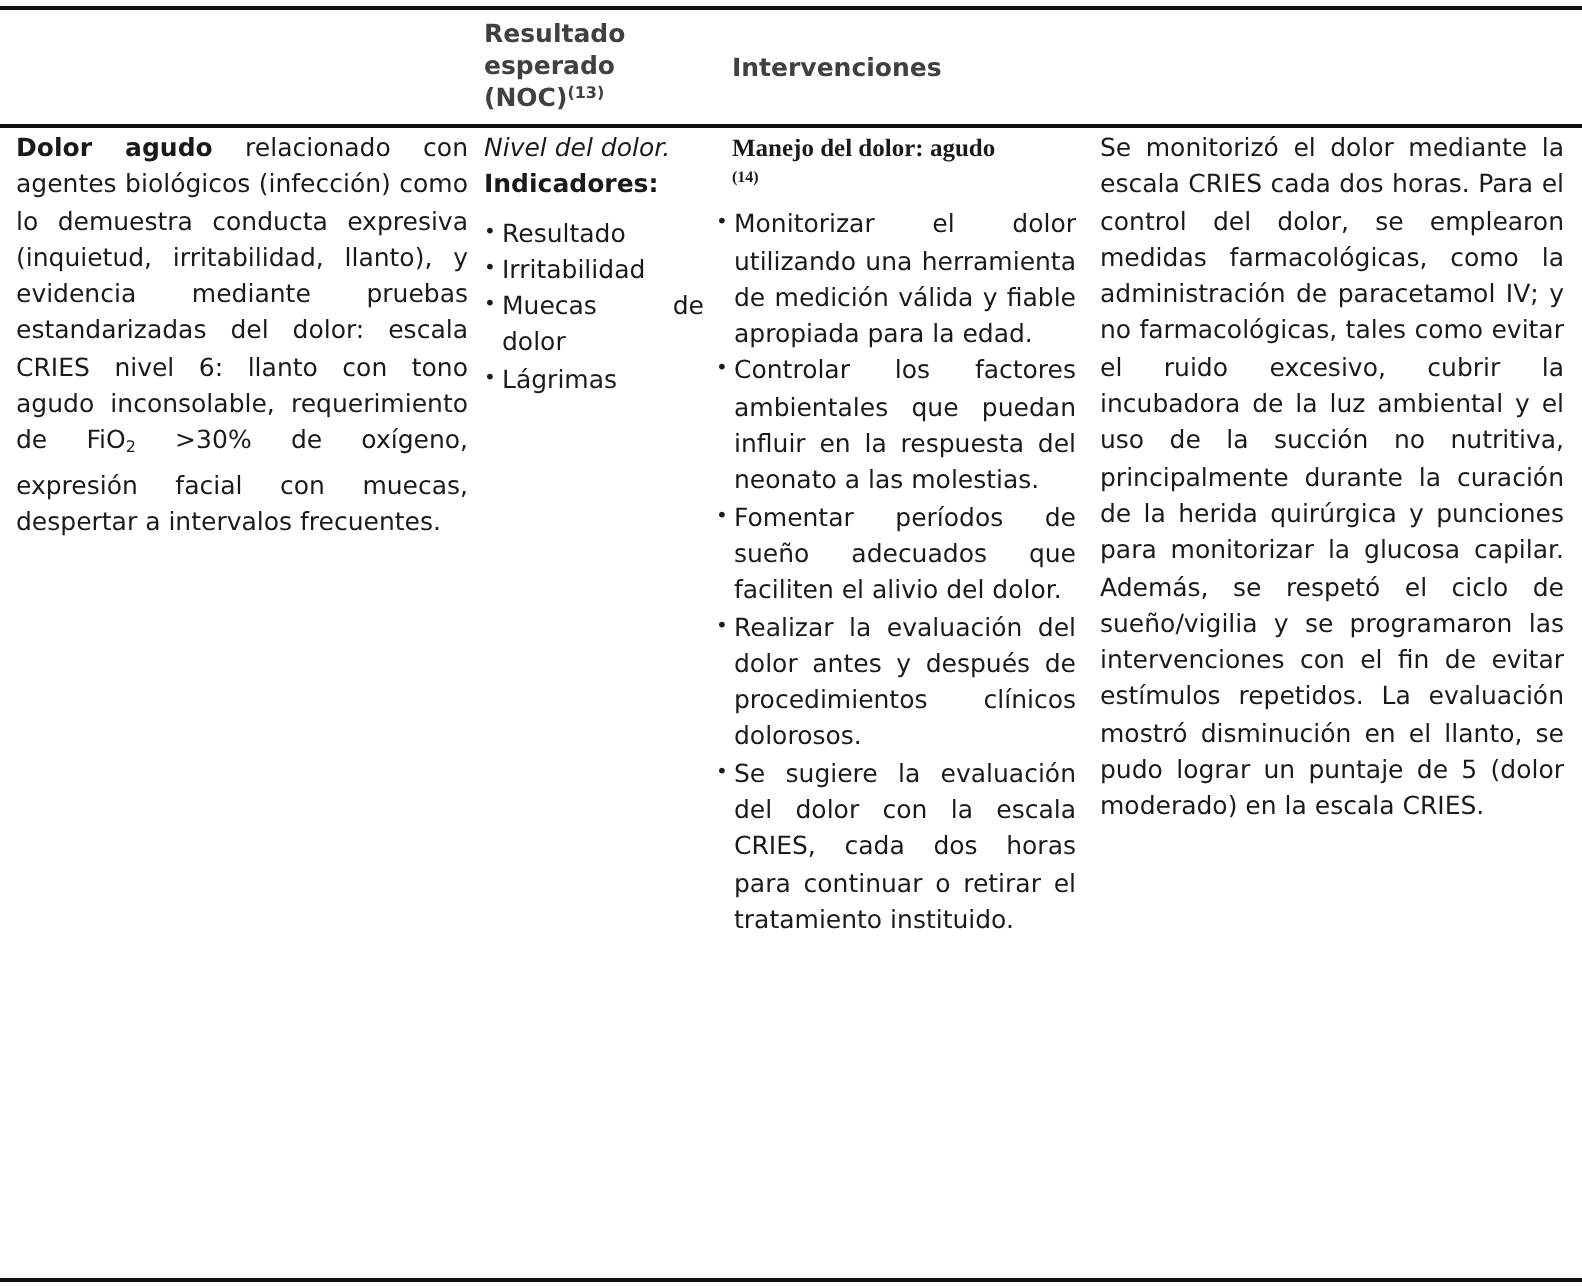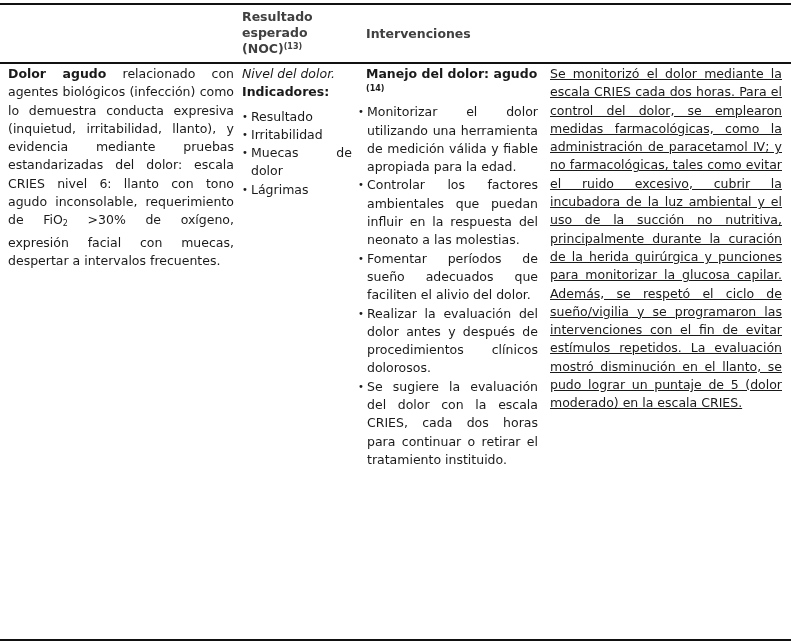--- a/index.html
+++ b/index.html
@@ -50,31 +50,31 @@
     <div class="bold" style="margin-bottom:6px;">Indicadores:</div>
     <ul>
       <li>Resultado</li>
       <li>Irritabilidad</li>
       <li>Muecas de dolor</li>
       <li>Lágrimas</li>
     </ul>
   </div>
 
   <div class="cell" style="left:358px; top:65px; width:180px;">
-    <div style="padding-left:8px;">
+    <div style="padding-left:8px;font-family:Liberation Serif, serif;">
       <span class="sec-title">Manejo del dolor: agudo</span>
       <span class="refline">(14)</span>
     </div>
     <ul>
       <li>Monitorizar el dolor utilizando una herramienta de medición válida y fiable apropiada para la edad.</li>
     </ul>
     <ul>
       <li>Controlar los factores ambientales que puedan influir en la respuesta del neonato a las molestias.</li>
       <li>Fomentar períodos de sueño adecuados que faciliten el alivio del dolor.</li>
       <li>Realizar la evaluación del dolor antes y después de procedimientos clínicos dolorosos.</li>
       <li>Se sugiere la evaluación del dolor con la escala CRIES, cada dos horas para continuar o retirar el tratamiento instituido.</li>
     </ul>
   </div>
 
-  <div class="cell" style="left:550px; top:65px; width:232px;text-decoration:underline;">
+  <div class="cell" style="left:550px; top:65px; width:232px;">
     <p>Se monitorizó el dolor mediante la escala CRIES cada dos horas. Para el control del dolor, se emplearon medidas farmacológicas, como la administración de paracetamol IV; y no farmacológicas, tales como evitar el ruido excesivo, cubrir la incubadora de la luz ambiental y el uso de la succión no nutritiva, principalmente durante la curación de la herida quirúrgica y punciones para monitorizar la glucosa capilar. Además, se respetó el ciclo de sueño/vigilia y se programaron las intervenciones con el fin de evitar estímulos repetidos. La evaluación mostró disminución en el llanto, se pudo lograr un puntaje de 5 (dolor moderado) en la escala CRIES.</p>
   </div>
 </div>
 
 </body></html>

